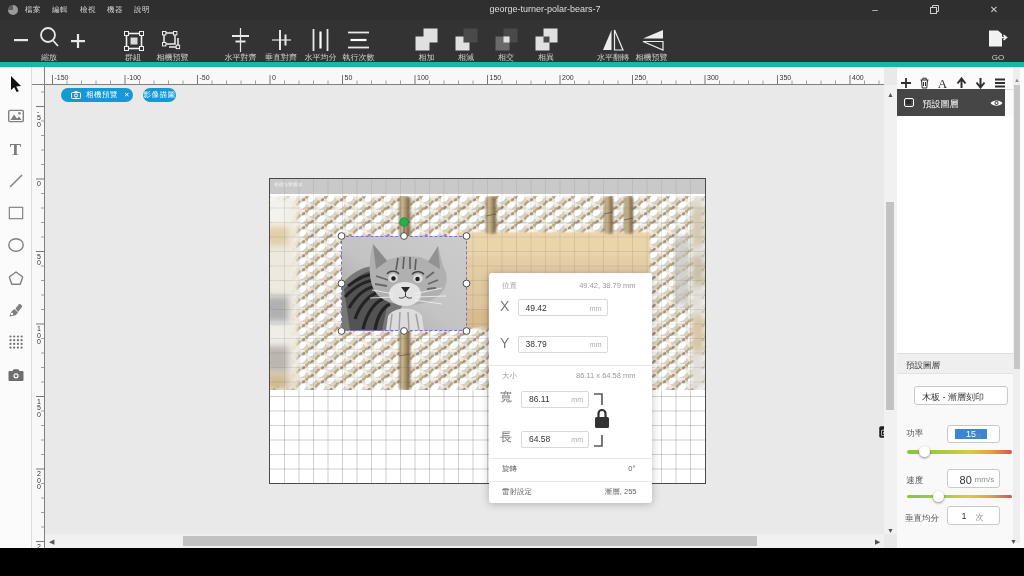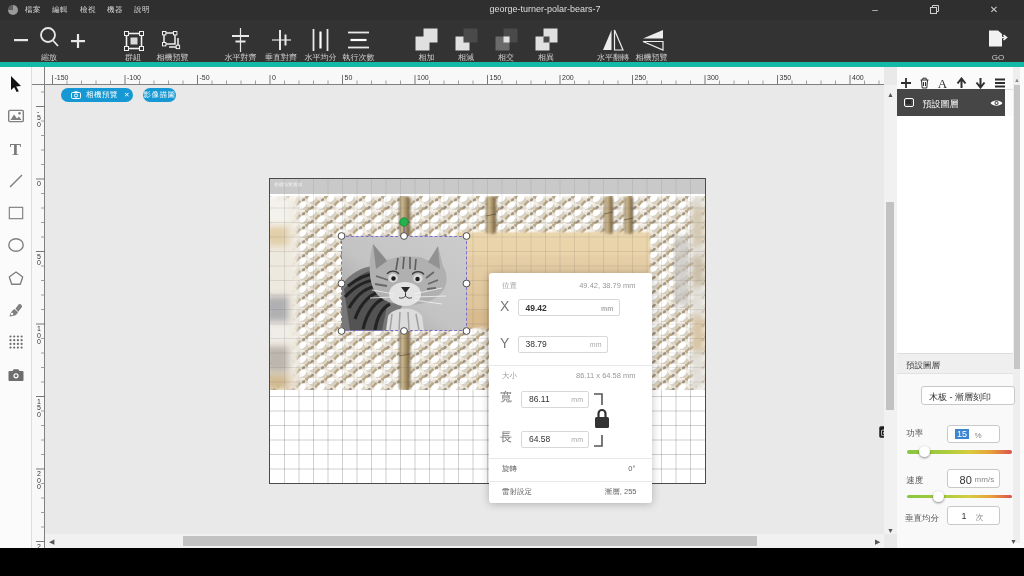--- a/index.html
+++ b/index.html
@@ -680,21 +680,21 @@
             <circle cx="74" cy="120" r="3.4"></circle>
             <circle cx="136.5" cy="120" r="3.4"></circle>
         </g>
       </svg>
     </div>
 
     <div class="abs" id="objpanel" style="left:444px;top:188px;width:162.5px;height:230px;background:#fff;border-radius:3px;box-shadow:0 1px 8px rgba(0,0,0,0.25);font-family:'Liberation Sans',sans-serif;">
       <div class="abs" style="left:13px;top:8px;font-size:7.5px;color:#999">位置</div>
       <div class="abs" style="right:16px;top:8px;font-size:7.5px;color:#999">49.42, 38.79 mm</div>
       <div class="abs" style="left:11px;top:25px;font-size:14px;color:#777">X</div>
-      <div class="abs ibox" style="left:28.5px;top:26.4px;width:102px;height:16.5px;font-weight:bold;">
+      <div class="abs ibox" style="left:28.5px;top:26.4px;width:90px;height:16.5px;">
         <span class="ival">49.42</span>
           <span class="iunit">mm</span>
         </div>
       <div class="abs" style="left:11px;top:62px;font-size:14px;color:#777">Y</div>
       <div class="abs ibox" style="left:28.5px;top:63px;width:90px;height:16.5px;">
         <span class="ival">38.79</span>
           <span class="iunit">mm</span>
         </div>
       <div class="abs" style="left:0;top:91.6px;width:162.5px;border-top:1px solid #e8e8e8"></div>
       <div class="abs" style="left:13px;top:98px;font-size:7.5px;color:#999">大小</div>
@@ -782,27 +782,27 @@
 
     <div class="abs" style="left:116px;top:0px;width:7px;height:476px;background:#eeeeee"></div>
     <div class="abs arrow" style="left:117px;top:10px;font-size:6px;color:#888">▲</div>
     <div class="abs" style="left:116.5px;top:18px;width:6px;height:284px;background:#c6c6c6"></div>
 
     <div class="abs" style="left:0;top:286.4px;width:116px;height:20.6px;background:#efefef;border-top:1px solid #ddd;border-bottom:1px solid #e2e2e2">
       <div class="abs" style="left:9px;top:5.5px;font-size:8.5px;color:#333">預設圖層</div>
     </div>
     <div class="abs" style="left:0;top:307px;width:116px;height:174px;background:#f9f9f9"></div>
 
-    <div class="pbox" style="left:24px;top:318.9px;width:93.7px;height:19.5px">
+    <div class="pbox" style="left:17px;top:318.9px;width:93.7px;height:19.5px">
       <div class="abs" style="left:7px;top:4.5px;font-size:9px;color:#333">木板 - 漸層刻印</div>
     </div>
 
     <div class="plabel" style="left:9.3px;top:361px">功率</div>
     <div class="pbox" style="left:49.6px;top:357.8px;width:53.4px;height:18.5px">
-      <span class="abs" style="left:7.5px;top:3.5px;font-size:9px;color:#fff;background:#3d85d1;padding:0 2px">15</span>
+      <span class="abs" style="left:7.5px;top:3.5px;font-size:9px;color:#fff;background:#3d85d1;padding:0 11px">15</span>
       <span class="abs" style="left:27px;top:5px;font-size:8px;color:#888">%</span>
     </div>
     <div class="abs" style="left:10px;top:383px;width:105px;height:3.5px;border-radius:2px;background:linear-gradient(90deg,#88c540,#a8cc3c 35%,#d8cc3e 60%,#e8a03a 80%,#d9534f)"></div>
     <div class="abs" style="left:21.5px;top:379px;width:11px;height:11px;border-radius:50%;background:#fff;box-shadow:0 1px 2.5px rgba(0,0,0,0.45)"></div>
 
     <div class="plabel" style="left:9.3px;top:407.5px">速度</div>
     <div class="pbox" style="left:49.6px;top:402px;width:53.4px;height:18.5px">
       <span class="abs" style="left:12px;top:4px;font-size:11px;color:#333">80</span>
       <span class="abs" style="left:27px;top:5px;font-size:8px;color:#888">mm/s</span>
     </div>

